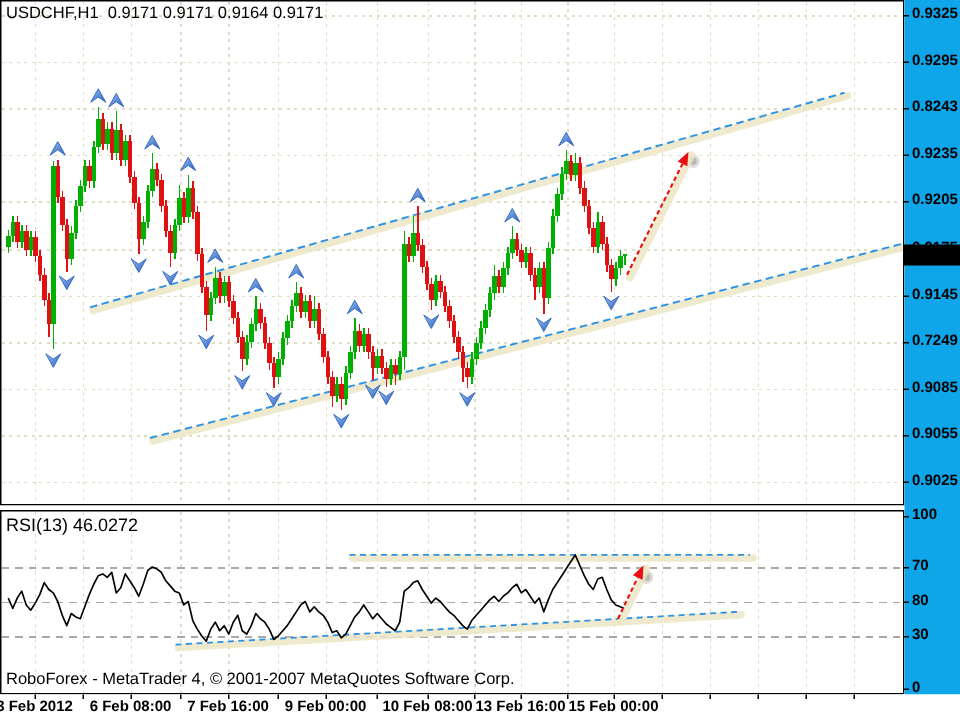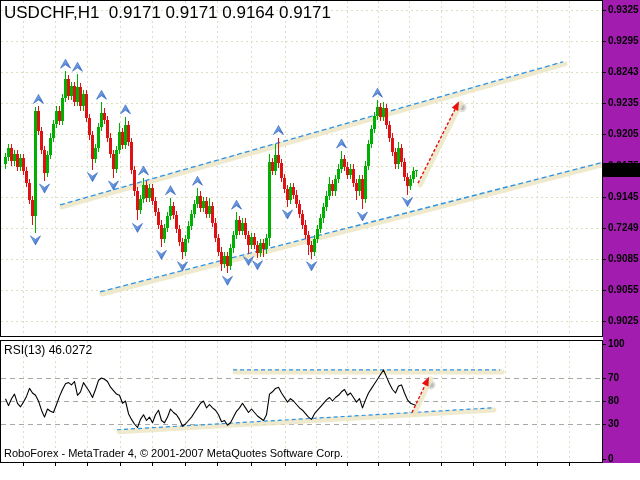--- a/index.html
+++ b/index.html
@@ -1,33 +1,33 @@
 <!DOCTYPE html>
 <html><head>
 <meta charset="utf-8">
 <style>
   html,body{margin:0;padding:0;background:#fff;}
   .screen{position:relative;width:640px;height:480px;background:#ffffff;
           font-family:"Liberation Sans",sans-serif;overflow:hidden;}
   svg{position:absolute;display:block;}
   #main-svg{left:0;top:0;}
   #rsi-svg{left:0;top:340px;}
-  .chart-title{position:absolute;left:4px;top:3px;font-size:17px;color:#000;
+  .chart-title{position:absolute;left:4px;top:3px;font-size:11px;color:#000;
                white-space:pre;z-index:5;}
   .rsi-title{position:absolute;left:4px;top:343px;font-size:12px;color:#000;z-index:5;}
   .copyright{position:absolute;left:4px;top:447px;font-size:11px;color:#000;z-index:5;}
   .axis-label{position:absolute;font-size:10px;font-weight:bold;color:#000;
               white-space:nowrap;line-height:12px;}
   .axis-tick{position:absolute;width:4px;height:1px;background:#000;}
   .time-tick{position:absolute;width:1px;height:3px;background:#000;top:463px;}
   .price-box{position:absolute;left:602px;width:38px;height:14px;background:#000;
              color:#fff;font-size:10px;font-weight:bold;line-height:14px;
              padding-left:3px;box-sizing:border-box;z-index:6;}
   .time-strip{position:absolute;left:0;top:463px;width:640px;height:17px;background:#fff;}
-  .price-strip{position:absolute;left:603px;top:0;width:37px;height:463px;background:#a21caf;}
+  .price-strip{position:absolute;left:603px;top:0;width:37px;height:463px;background:#0ea5e9;}
 </style>
 </head>
 <body>
 
 <div class="screen">
   <svg id="main-svg" width="603" height="337">
       <defs>
         <linearGradient id="fractalGrad" x1="0" y1="0" x2="1" y2="1">
           <stop offset="0" stop-color="#9cc2f2"></stop>
           <stop offset="1" stop-color="#2a60c0"></stop>
@@ -452,20 +452,29 @@
       <div class="axis-label" style="left: 5px; top: 372px;">70</div>
       <div class="axis-tick" style="left: -1px; top: 378px;"></div>
       <div class="axis-label" style="left: 5px; top: 395px;">80</div>
       <div class="axis-tick" style="left: -1px; top: 401px;"></div>
       <div class="axis-label" style="left: 5px; top: 418px;">30</div>
       <div class="axis-tick" style="left: -1px; top: 424px;"></div>
       <div class="axis-label" style="left: 5px; top: 452.5px;">0</div>
       <div class="axis-tick" style="left: -1px; top: 458.5px;"></div>
     </div>
   <div class="price-box" id="price-box" style="top: 162.652px; padding-left: 46px;">0.9171</div>
+  <div class="time-strip" id="time-axis">
+      <div class="axis-label" style="left: 23px; top: 3px; transform: translateX(-50%);">3 Feb 2012</div>
+      <div class="axis-label" style="left: 87px; top: 3px; transform: translateX(-50%);">6 Feb 08:00</div>
+      <div class="axis-label" style="left: 152px; top: 3px; transform: translateX(-50%);">7 Feb 16:00</div>
+      <div class="axis-label" style="left: 217px; top: 3px; transform: translateX(-50%);">9 Feb 00:00</div>
+      <div class="axis-label" style="left: 285px; top: 3px; transform: translateX(-50%);">10 Feb 08:00</div>
+      <div class="axis-label" style="left: 347px; top: 3px; transform: translateX(-50%);">13 Feb 16:00</div>
+      <div class="axis-label" style="left: 409px; top: 3px; transform: translateX(-50%);">15 Feb 00:00</div>
+    </div>
 <div class="time-tick" style="left: 23px;"></div>
     <div class="time-tick" style="left: 55px;"></div>
     <div class="time-tick" style="left: 87px;"></div>
     <div class="time-tick" style="left: 120px;"></div>
     <div class="time-tick" style="left: 152px;"></div>
     <div class="time-tick" style="left: 185px;"></div>
     <div class="time-tick" style="left: 217px;"></div>
     <div class="time-tick" style="left: 251px;"></div>
     <div class="time-tick" style="left: 285px;"></div>
     <div class="time-tick" style="left: 316px;"></div>

